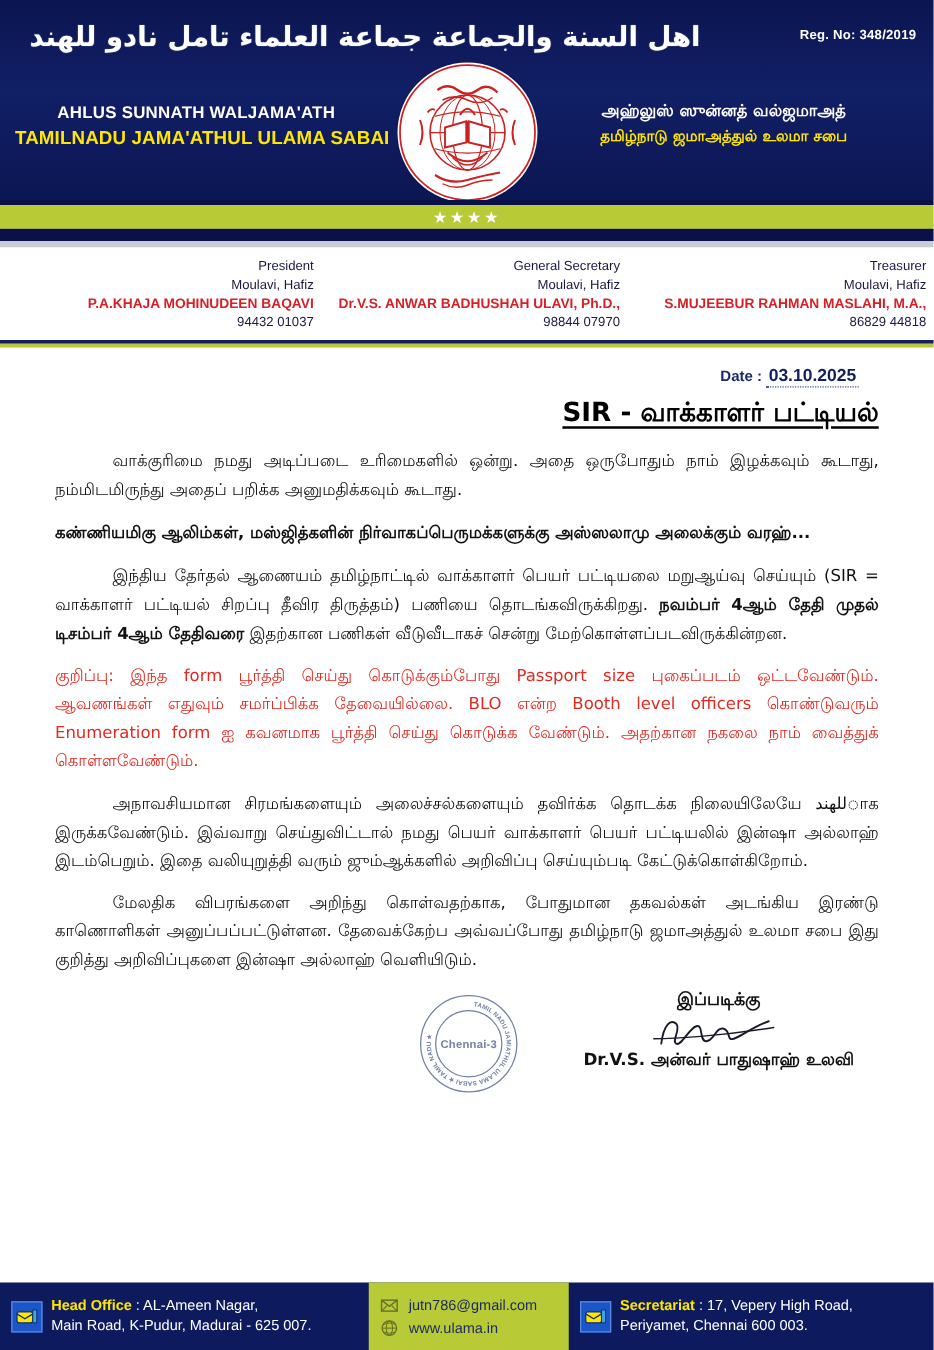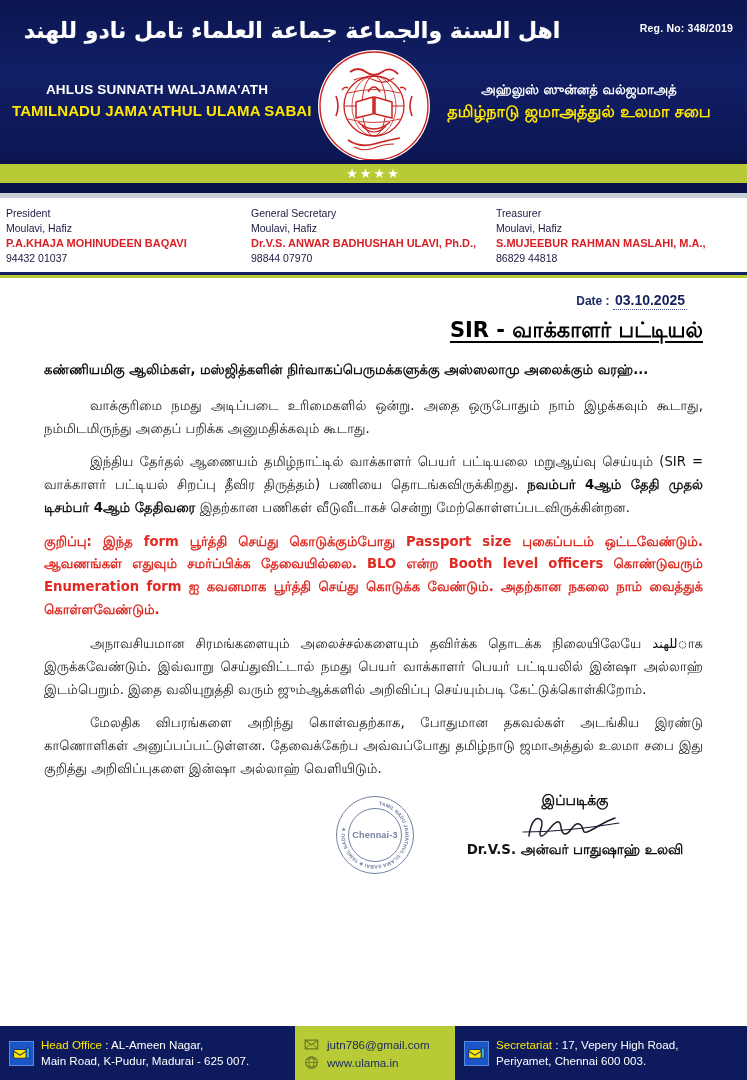--- a/index.html
+++ b/index.html
@@ -109,21 +109,21 @@
   }
   .tam-line1 {
     color: #ffffff;
     font-size: 13px;
     font-weight: bold;
     font-family: "DejaVu Sans", sans-serif;
     white-space: nowrap;
   }
   .tam-line2 {
     color: #ffe600;
-    font-size: 16px;
+    font-size: 12px;
     font-weight: bold;
     font-family: "DejaVu Sans", sans-serif;
     white-space: nowrap;
   }
 
   
   .stripe-dark-top { width: 747px; height: 4px; background: #0a1148; }
   .stripe-olive {
     width: 747px; height: 19px; background: #b8ca36;
     display: flex; align-items: center; justify-content: center;
@@ -134,21 +134,21 @@
   .stripe-dark-bot { width: 747px; height: 10px; background: #0a1148; }
   .stripe-gray { width: 747px; height: 5px; background: #c9cdd6; }
 
   
   .bearers {
     display: flex;
     width: 747px;
     padding: 8px 6px 6px 6px;
     background: #ffffff;
   }
-  .bearer { flex: 1; text-align: left; line-height: 1.42; }
+  .bearer { flex: 1; text-align: right; line-height: 1.42; }
   .bearer .role   { font-size: 10.5px; color: #1a1a40; }
   .bearer .honor  { font-size: 10.5px; color: #1a1a40; }
   .bearer .bname  { font-size: 11px; font-weight: bold; color: #d81f26; white-space: nowrap; }
   .bearer .phone  { font-size: 10.5px; color: #1a1a40; }
 
   .rule-navy  { width: 747px; height: 3px; background: #141f63; }
   .rule-olive { width: 747px; height: 3px; background: #b8ca36; }
 
   
   .body-area {
@@ -197,21 +197,21 @@
     font-weight: bold;
     text-indent: 0;
     margin-bottom: 13px;
   }
   p.indent { text-indent: 46px; }
 
   .b { font-weight: bold; }
   .link { color: #2f5fd0; }
   .note {
     color: #e02a22;
-    font-weight: bold;
+    font-weight: normal;
     font-family: "DejaVu Sans", sans-serif;
     font-size: 13.2px;
     line-height: 1.72;
     text-align: justify;
     margin-bottom: 12px;
   }
 
   
   .sign-area {
     position: relative;
@@ -269,21 +269,21 @@
     align-items: center;
     gap: 7px;
     padding: 0 9px;
   }
   .foot-left  { width: 295px; }
   .foot-mid   { width: 160px; background: #b8ca36; flex-direction: column; align-items: flex-start; justify-content: center; gap: 3px; }
   .foot-right { flex: 1; align-items: center; }
 
   .foot-text { line-height: 1.35; }
   .foot-text .l1, .foot-text .l2 { font-size: 11.6px; color: #ffffff; white-space: nowrap; }
-  .foot-text .hl { color: #ffe600; font-weight: normal; }
+  .foot-text .hl { color: #ffe600; font-weight: bold; }
 
   .mail-icon {
     width: 25px; height: 25px; flex: 0 0 25px;
     background: #1b56c9; border: 1px solid #5c8ae0;
     display: flex; align-items: center; justify-content: center;
   }
   .contact-row { display: flex; align-items: center; gap: 8px; }
   .contact-row .ctext { font-size: 11.6px; color: #1b2a5e; white-space: nowrap; }
   .small-ic { width: 15px; height: 15px; flex: 0 0 15px; opacity: 0.75; }
 </style>
@@ -376,26 +376,26 @@
 
   <div class="body-area">
 
     <div class="date-row">
       <span class="date-label">Date :</span>
       <span class="date-value">03.10.2025</span>
     </div>
 
     <div class="doc-title">SIR - வாக்காளர் பட்டியல்</div>
 
+    <p class="para indent">வாக்குரிமை நமது அடிப்படை உரிமைகளில் ஒன்று. அதை ஒருபோதும் நாம் இழக்கவும் கூடாது, நம்மிடமிருந்து அதைப் பறிக்க அனுமதிக்கவும் கூடாது.</p>
+
     <p class="para salutation">
       <span>கண்ணியமிகு ஆலிம்கள், மஸ்ஜித்களின் நிர்வாகப்பெருமக்களுக்கு</span>
       <span>அஸ்ஸலாமு அலைக்கும் வரஹ்...</span>
     </p>
-
-    <p class="para indent">வாக்குரிமை நமது அடிப்படை உரிமைகளில் ஒன்று. அதை ஒருபோதும் நாம் இழக்கவும் கூடாது, நம்மிடமிருந்து அதைப் பறிக்க அனுமதிக்கவும் கூடாது.</p>
 
     <p class="para indent">
       <span>இந்திய தேர்தல் ஆணையம் தமிழ்நாட்டில் வாக்காளர் பெயர் பட்டியலை மறுஆய்வு செய்யும் (SIR = வாக்காளர் பட்டியல் சிறப்பு தீவிர திருத்தம்) பணியை தொடங்கவிருக்கிறது. </span><span class="b">நவம்பர் 4ஆம் தேதி முதல் டிசம்பர் 4ஆம் தேதிவரை</span><span> இதற்கான பணிகள் வீடுவீடாகச் சென்று மேற்கொள்ளப்படவிருக்கின்றன.</span>
     </p>
 
 
     <p class="note">குறிப்பு: இந்த form பூர்த்தி செய்து கொடுக்கும்போது Passport size புகைப்படம் ஒட்டவேண்டும். ஆவணங்கள் எதுவும் சமர்ப்பிக்க தேவையில்லை. BLO என்ற Booth level officers கொண்டுவரும் Enumeration form ஐ கவனமாக பூர்த்தி செய்து கொடுக்க வேண்டும். அதற்கான நகலை நாம் வைத்துக் கொள்ளவேண்டும்.</p>
 
     <p class="para indent">அநாவசியமான சிரமங்களையும் அலைச்சல்களையும் தவிர்க்க தொடக்க நிலையிலேயே للهندாக இருக்கவேண்டும். இவ்வாறு செய்துவிட்டால் நமது பெயர் வாக்காளர் பெயர் பட்டியலில் இன்ஷா அல்லாஹ் இடம்பெறும். இதை வலியுறுத்தி வரும் ஜும்ஆக்களில் அறிவிப்பு செய்யும்படி கேட்டுக்கொள்கிறோம்.</p>
 

